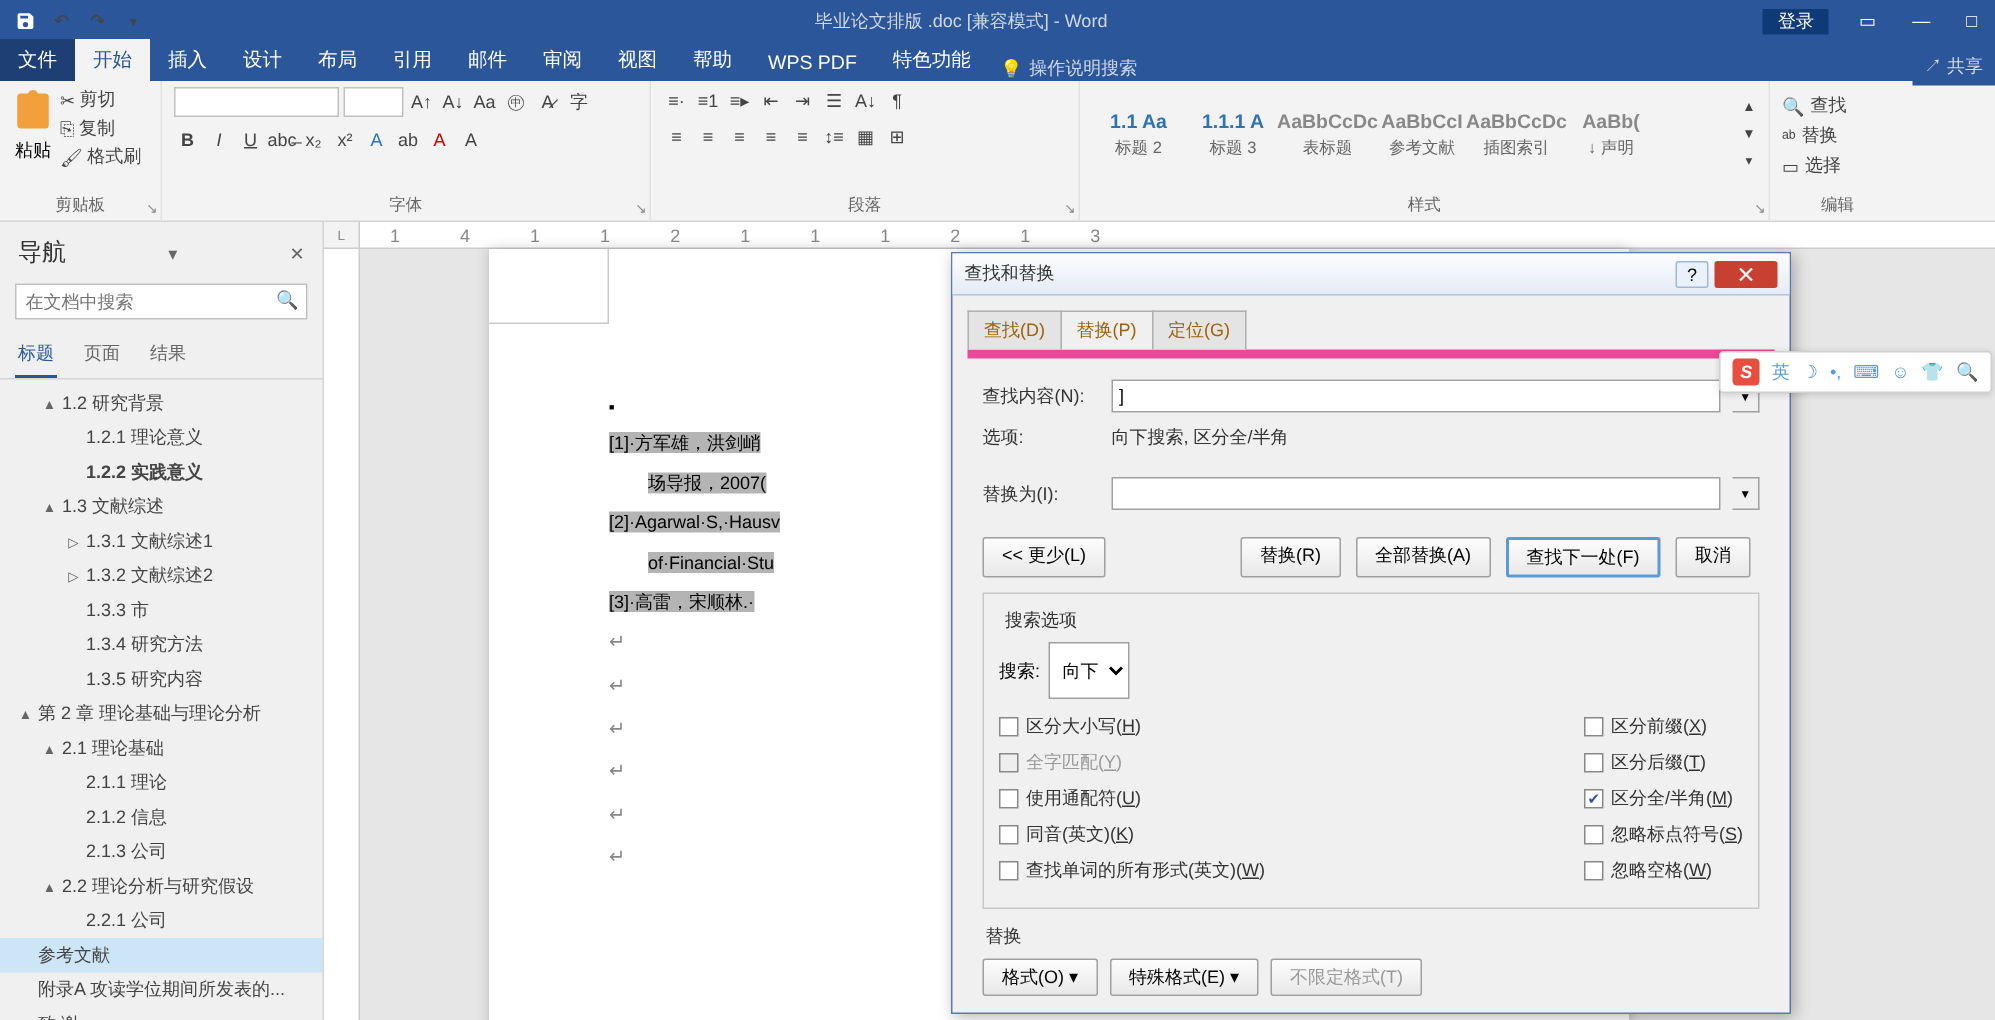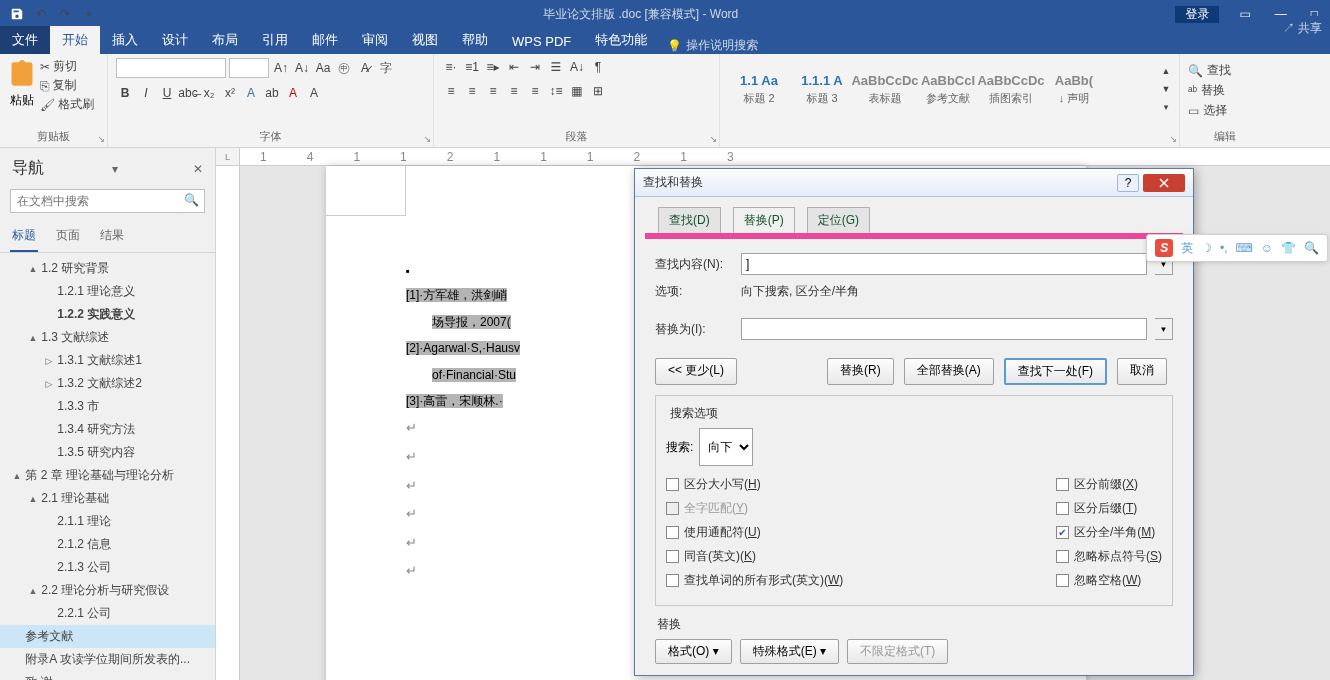--- a/index.html
+++ b/index.html
@@ -61,21 +61,21 @@
 .page-content p { position:relative; }
 .sel-text { background:#b4b4b4; }
 .para-mark { color:#888; font-size:13px; }
 .dialog { position:absolute; left:634px; top:168px; width:560px; height:508px; background:#f0f0f0; border:1px solid #5a7aa8; box-shadow:2px 2px 10px rgba(0,0,0,0.3); }
 .dlg-title { height:28px; background:linear-gradient(#fdfdfd,#e4ecf7); border-bottom:1px solid #b0c4de; display:flex; align-items:center; padding:0 8px; justify-content:space-between; }
 .dlg-title-text { font-size:12px; color:#333; }
 .dlg-title-btns { display:flex; gap:4px; }
 .dlg-help { width:22px; height:18px; border:1px solid #a0b8d8; border-radius:2px; display:flex; align-items:center; justify-content:center; background:#eaf1fb; cursor:pointer; }
 .dlg-close { width:42px; height:18px; background:#c84031; border-radius:2px; display:flex; align-items:center; justify-content:center; cursor:pointer; }
 .dlg-tabs { display:flex; padding:10px 10px 0 10px; }
-.dlg-tab { padding:4px 10px; border:1px solid #b0b0b0; border-bottom:none; background:#f0f0f0; margin-right:-1px; cursor:pointer; color:#14532d;margin-left:13px; }
+.dlg-tab { padding:4px 10px; border:1px solid #b0b0b0; border-bottom:none; background:#f0f0f0; margin-right:-1px; cursor:pointer; color:#a16207; }
 .dlg-tab.active { background:#f0f0f0; position:relative; z-index:2; }
 .dlg-tab:not(.active) { background:#e4e4e4; }
 .dlg-body { border-top:6px solid #ec4899; margin:0 10px 10px 10px; padding:14px 10px; }
 .dlg-row { display:flex; align-items:center; margin-bottom:8px; gap:8px; }
 .dlg-label { width:78px; color:#333; }
 .dlg-input { flex:1; height:22px; border:1px solid #a0a0a0; background:#fff; padding:0 4px; }
 .dlg-combo-btn { width:18px; height:22px; border:1px solid #a0a0a0; border-left:none; background:#f0f0f0; display:flex; align-items:center; justify-content:center; cursor:pointer; font-size:8px; }
 .dlg-info { color:#333; }
 .dlg-btns { display:flex; justify-content:flex-end; gap:10px; margin:18px 0 10px 0; padding-right:6px; }
 .dlg-btn { padding:3px 12px; border:1px solid #a0a0a0; background:linear-gradient(#fdfdfd,#e8e8e8); cursor:pointer; border-radius:2px; }
@@ -89,21 +89,21 @@
 .chk.disabled { color:#999; }
 .chk-box { width:13px; height:13px; border:1px solid #888; background:#fff; display:flex; align-items:center; justify-content:center; font-size:10px; color:#2b579a; }
 .chk.disabled .chk-box { background:#eee; }
 .search-dir { display:flex; align-items:center; gap:6px; margin-bottom:10px; }
 .search-sel { border:1px solid #a0a0a0; background:#fff; height:38px; padding:0 4px; }
 .fmt-label { margin:10px 0 6px 2px; color:#333; }
 .fmt-btns { display:flex; gap:8px; }
 .ime-bar { position:absolute; right:2px; top:234px; height:28px; background:#fff; border:1px solid #d0d0d0; border-radius:3px; display:flex; align-items:center; gap:8px; padding:0 8px; box-shadow:0 1px 4px rgba(0,0,0,0.15); z-index:5; }
 .ime-s { width:18px; height:18px; background:#e84e40; border-radius:3px; color:#fff; display:flex; align-items:center; justify-content:center; font-weight:bold; font-style:italic; }
 .ime-item { color:#5b9bd5; cursor:pointer; }
-.share-tab { position:absolute; right:0; top:16px; background:#2b579a; color:#d0d8e8; padding:4px 8px; font-size:12px; }
+.share-tab { position:absolute; right:0; top:32px; background:#2b579a; color:#d0d8e8; padding:4px 8px; font-size:12px; }
 .u { text-decoration:underline; }
 </style>
 </head>
 <body>
 
 <div class="titlebar">
   <div class="qat">
     <span class="icon-btn">
         <svg viewBox="0 0 24 24">
           <path fill="#fff" d="M17 3H5a2 2 0 0 0-2 2v14a2 2 0 0 0 2 2h14a2 2 0 0 0 2-2V7l-4-4zM12 19a3 3 0 1 1 0-6 3 3 0 0 1 0 6zm3-10H6V6h9v3z"></path>
@@ -255,20 +255,21 @@
           <div class="style-label">插图索引</div>
         </div>
         <div class="style-item">
           <div class="style-preview gray">AaBb(</div>
           <div class="style-label">↓ 声明</div>
         </div>
       </div>
     <span class="icon-btn" style="position:absolute;right:4px;top:8px;font-size:9px;">▲</span>
     <span class="icon-btn" style="position:absolute;right:4px;top:26px;font-size:9px;">▼</span>
     <span class="icon-btn" style="position:absolute;right:4px;top:44px;font-size:9px;">▾</span>
+    <div class="ribbon-group-label">样式</div>
     <div class="expand">↘</div>
   </div>
 
   <div class="ribbon-group" style="width:90px;border-right:none;">
     <div class="edit-group">
       <div class="edit-item">
           <span>🔍</span>
           <span>查找</span>
         </div>
       <div class="edit-item">

